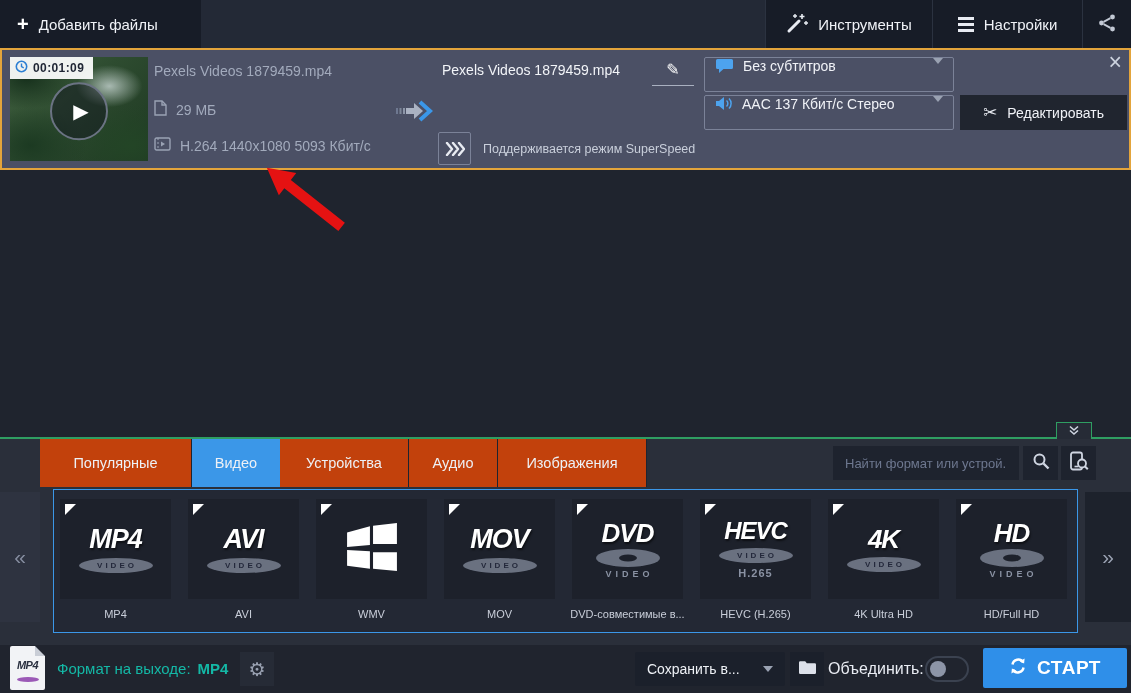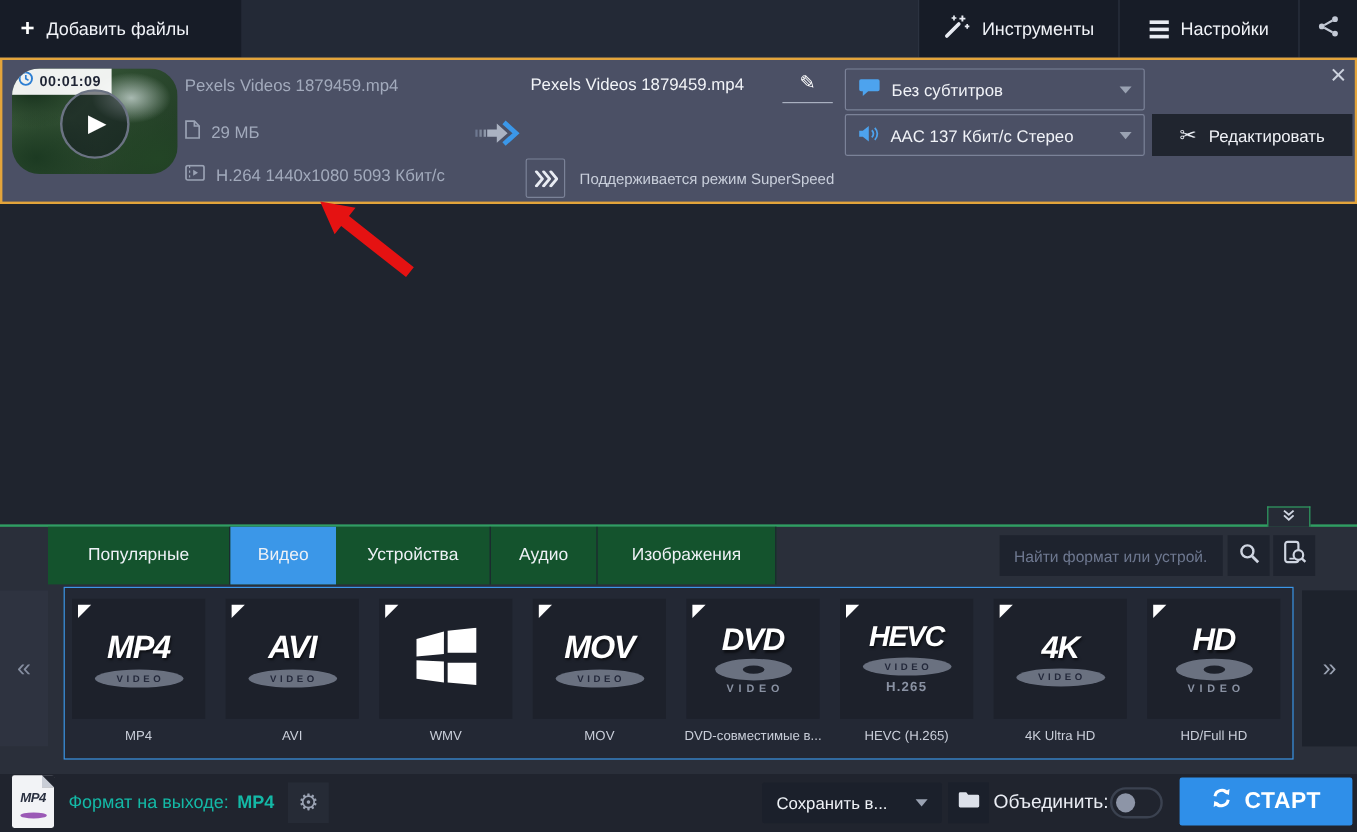--- a/index.html
+++ b/index.html
@@ -12,63 +12,62 @@
   .btn-add { left:0; width:201px; justify-content:flex-start; padding-left:17px; }
   .plus-glyph { font-size:20px; font-weight:bold; color:#ffffff; line-height:1; }
   .btn-tools { left:765px; width:167px; border-left:1px solid #2b3240; }
   .btn-settings { left:932px; width:150px; border-left:1px solid #2b3240; }
   .btn-share { left:1082px; width:49px; border-left:1px solid #2b3240; }
   .hamburger { display:flex; flex-direction:column; gap:3px; }
   .hamburger i { display:block; width:16px; height:3px; background:#e8ebf2; }
 
   
   .file-row { position:absolute; top:48px; left:0; width:1131px; height:122px; background:#4b5065; border:2px solid #e3a43b; }
-  .thumb { position:absolute; left:8px; top:7px; width:138px; height:88px; overflow:hidden; cursor:pointer;
+  .thumb { position:absolute; left:8px; top:7px; width:138px; height:104px; overflow:hidden; cursor:pointer;
     background:
       radial-gradient(ellipse 55px 35px at 72% 28%, rgba(190,205,200,.85) 0%, rgba(190,205,200,0) 60%),
       radial-gradient(ellipse 70px 45px at 12% 20%, #16301c 0%, rgba(22,48,28,0) 70%),
       radial-gradient(ellipse 80px 55px at 15% 85%, #1c3a22 0%, rgba(28,58,34,0) 70%),
       radial-gradient(ellipse 90px 60px at 88% 85%, #234526 0%, rgba(35,69,38,0) 70%),
       linear-gradient(135deg,#40603f 0%,#2e4c30 45%,#1e3822 100%);
-    border-radius: 23px;
   }
   .thumb-badge { position:absolute; top:0; left:0; height:22px; background:rgba(255,255,255,.93); display:flex; align-items:center; gap:5px; padding:0 9px 0 5px; }
   .badge-time { font-size:12px; font-weight:bold; color:#1f2534; letter-spacing:.4px; }
   .play-btn { position:absolute; left:50%; top:50%; transform:translate(-50%,-46%); width:58px; height:58px; border-radius:50%; background:rgba(20,24,34,.5); border:2px solid #6b7383; display:flex; align-items:center; justify-content:center; }
   .play-glyph { color:#ffffff; font-size:20px; line-height:1; margin-left:4px; }
   .src-line { position:absolute; display:flex; align-items:center; gap:9px; color:#a2aabc; font-size:14px; }
   .src-name { left:152px; top:13px; }
   .src-size { left:152px; top:50px; }
   .src-video { left:152px; top:87px; }
   .transfer-arrow { position:absolute; left:394px; top:49px; }
   .out-name { position:absolute; left:440px; top:12px; width:205px; font-size:14px; color:#f2f4f8; white-space:nowrap; overflow:hidden; }
   .btn-rename { position:absolute; left:650px; top:5px; width:42px; height:31px; border-bottom:1px solid #a9b0c0; display:flex; align-items:center; justify-content:center; cursor:pointer; }
   .pencil-glyph { color:#ffffff; font-size:16px; line-height:1; }
-  .dd { position:absolute; height:35px; border:1px solid #7b8298; border-radius:2px; display:flex; align-items:center; padding:0 10px; gap:9px; font-size:14px; color:#f0f2f7; cursor:pointer; }
+  .dd { position:absolute; height:35px; border:1px solid #7b8298; border-radius:2px; display:flex; padding:0 10px; gap:9px; font-size:14px; color:#f0f2f7; cursor:pointer; }
   .dd .sp { flex:1; }
   .caret { width:0; height:0; border-left:5px solid transparent; border-right:5px solid transparent; border-top:6px solid #9aa2b2; }
   .caret.green { border-top-color:#19a283; }
   .dd-size  { left:436px; top:44px; width:264px; }
   .dd-subs  { left:702px; top:7px;  width:250px; }
   .dd-audio { left:702px; top:45px; width:250px; }
   .btn-edit { position:absolute; left:958px; top:45px; width:167px; height:35px; background:#20252f; display:flex; align-items:center; justify-content:center; gap:10px; color:#f0f2f7; font-size:14px; cursor:pointer; }
   .scissors-glyph { font-size:17px; color:#e8ebf2; line-height:1; }
   .superspeed { position:absolute; left:436px; top:82px; display:flex; align-items:center; gap:12px; }
   .ss-box { width:33px; height:33px; border:1px solid #7b8298; border-radius:2px; display:flex; align-items:center; justify-content:center; }
   .ss-text { font-size:12.5px; color:#c9cfdb; }
   .btn-close-row { position:absolute; right:7px; top:1px; font-size:23px; color:#ccd2de; line-height:1; cursor:pointer; }
 
   
   .main-area { position:absolute; top:170px; left:0; width:1131px; height:267px; background:#1f242e; }
   .red-arrow { position:absolute; left:258px; top:160px; z-index:6; }
 
   
   .bottom-panel { position:absolute; top:437px; left:0; width:1131px; height:208px; background:#2a2f3a; border-top:2px solid #2f9e62; }
   .collapse-tab { position:absolute; left:1056px; top:-17px; width:36px; height:17px; background:#262b36; border:1px solid #2f9e62; border-bottom:none; display:flex; align-items:center; justify-content:center; cursor:pointer; }
-  .tab-strip { position:absolute; left:40px; top:0; height:48px; display:flex; background:#14532d; }
+  .tab-strip { position:absolute; left:40px; top:0; height:48px; display:flex; background:#c2410c; }
   .tab { height:48px; display:flex; align-items:center; justify-content:center; font-size:14.5px; color:#eef1f6; border-right:1px solid #1e2430; cursor:pointer; }
   .tab.active { background:#3b97e8; border-right:none; }
   .tw1{width:152px}.tw2{width:88px}.tw3{width:129px}.tw4{width:89px}.tw5{width:149px}
   .search-input { position:absolute; left:833px; top:7px; width:186px; height:34px; background:#1e232e; border:none; outline:none; color:#eef1f6; font-size:13px; padding:0 12px; font-family:inherit; }
   .search-input::placeholder { color:#6e7890; }
   .sq-btn { position:absolute; top:7px; width:35px; height:34px; background:#1e232e; display:flex; align-items:center; justify-content:center; cursor:pointer; }
   .btn-search { left:1023px; }
   .btn-devsearch { left:1061px; }
 
   .carousel { position:absolute; left:53px; top:50px; width:1025px; height:144px; border:1px solid #3b97e8; background:#232834; }

